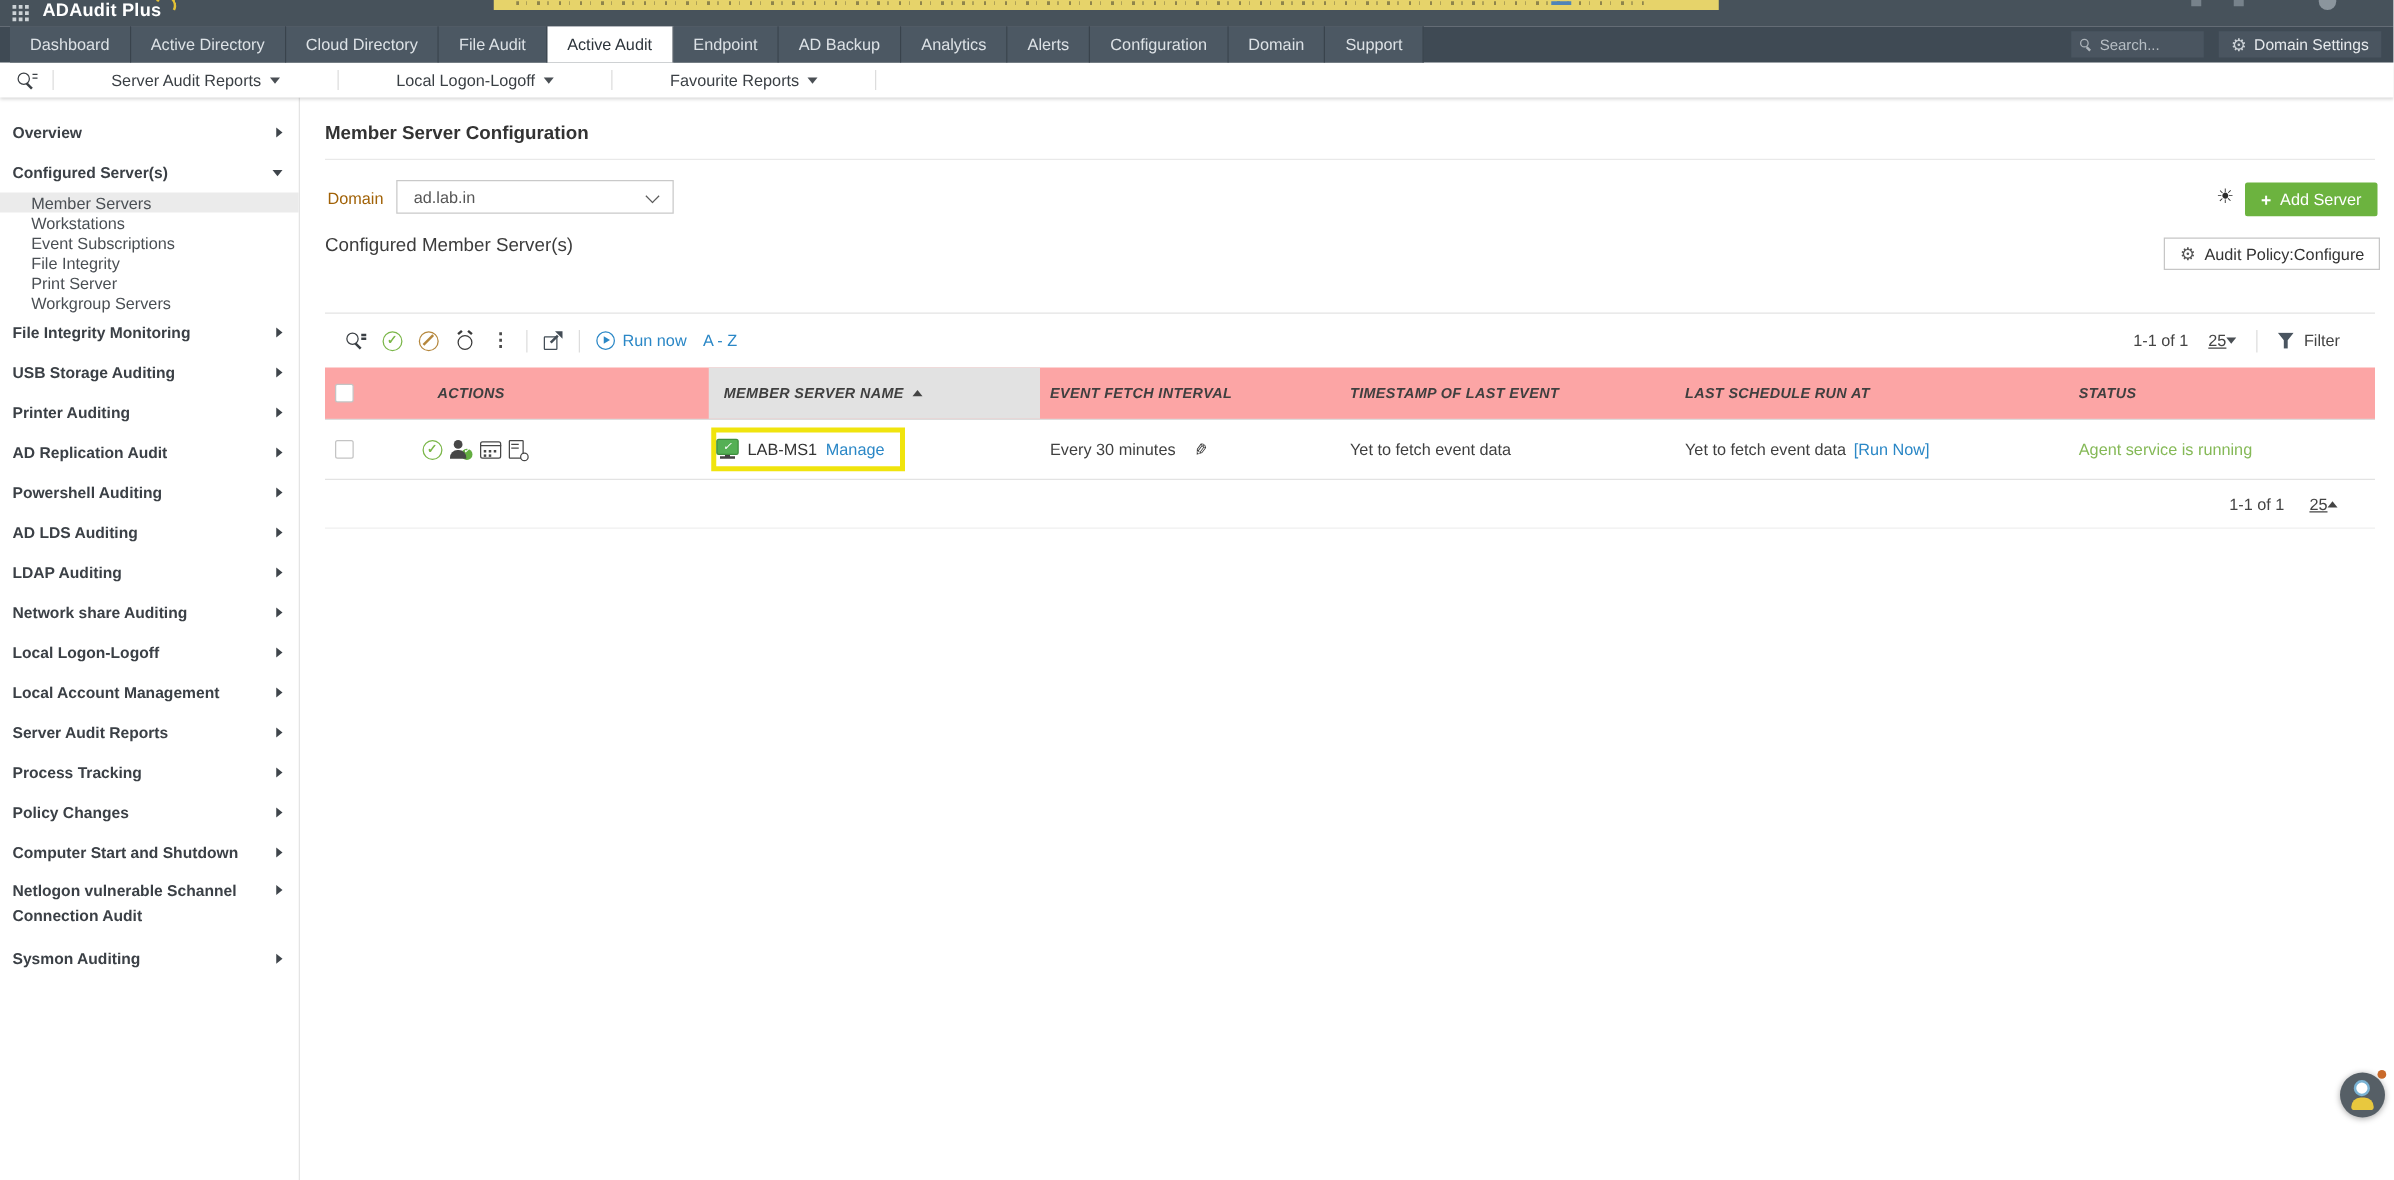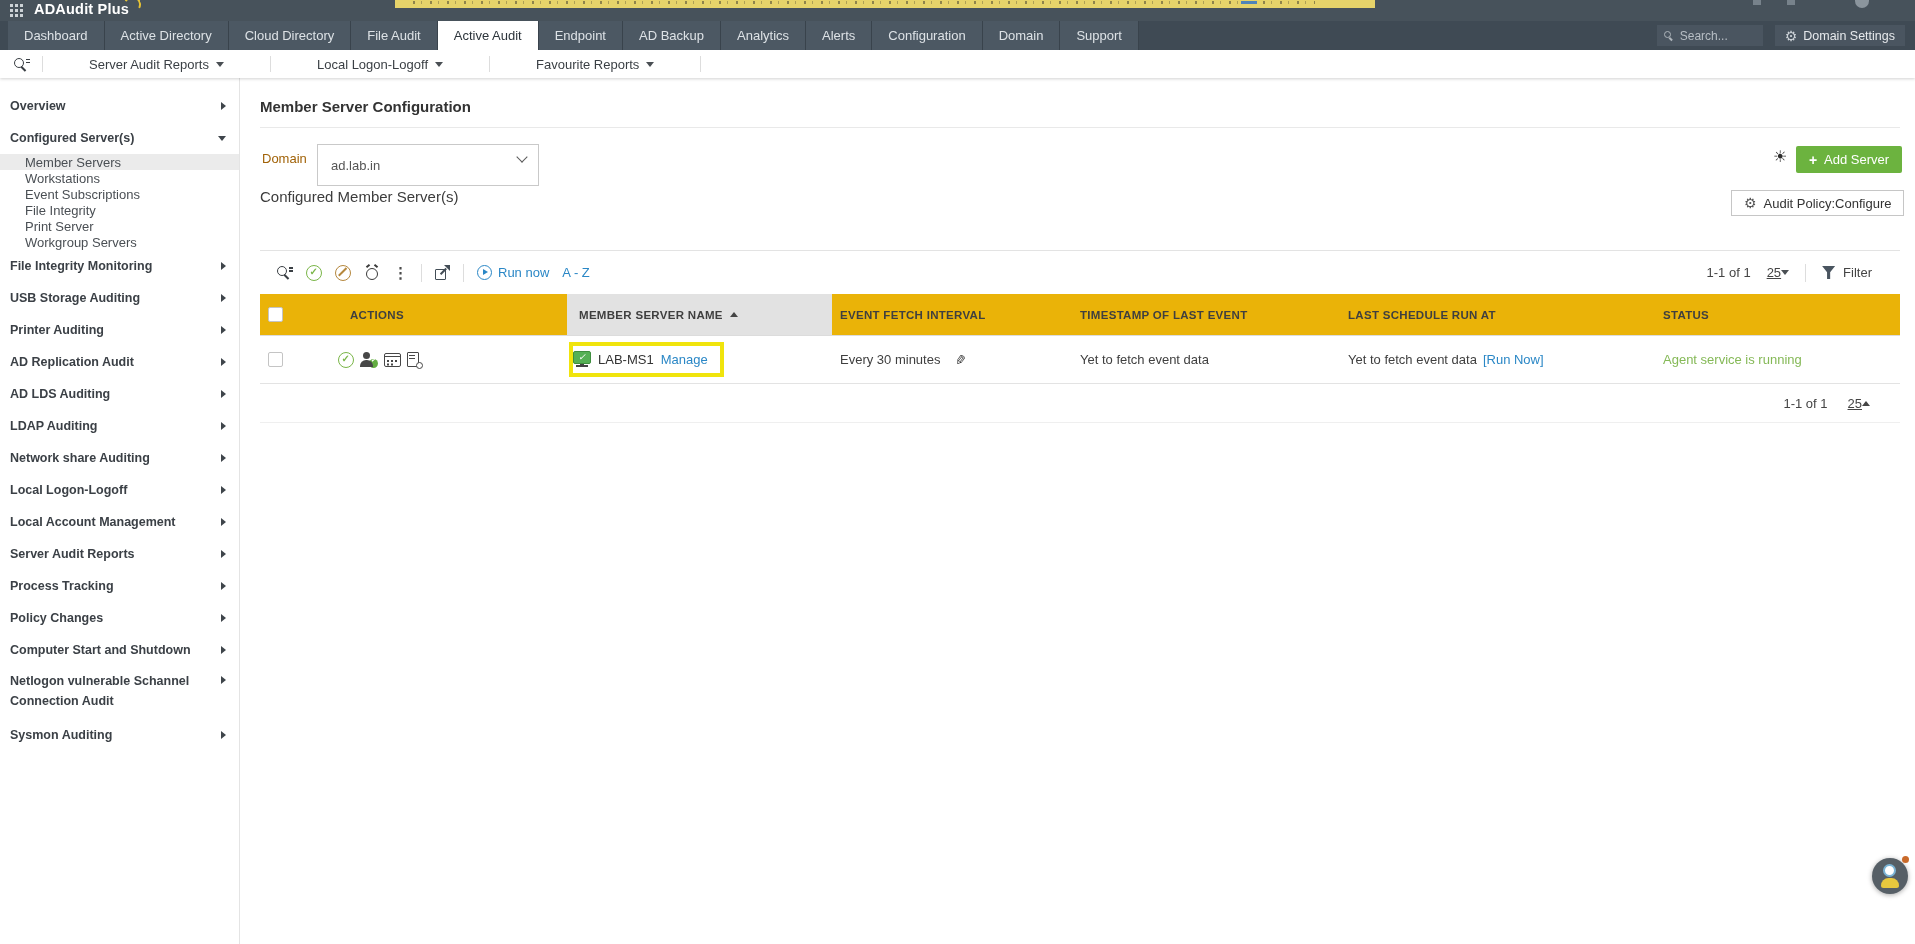--- a/index.html
+++ b/index.html
@@ -53,21 +53,21 @@
   .side-item.expanded .arrow{margin-top:-2px;border-left:4px solid transparent;border-right:4px solid transparent;
                              border-top:5px solid #3f454b;border-bottom:none;}
   .side-item.two-line{height:48px;align-items:flex-start;padding-top:5px;line-height:20px;white-space:normal;}
   .side-item.two-line .arrow{top:14px;}
   .scroll-thumb{position:absolute;left:233px;top:224px;width:5px;height:56px;background:#c2c2c2;border-radius:3px;}
   
   .main{position:absolute;left:240px;top:78px;right:0;bottom:0;background:#fff;}
   .page-title{position:absolute;left:20px;top:20px;font-size:15px;font-weight:bold;color:#333;}
   .title-divider{position:absolute;left:20px;right:15px;top:49px;height:1px;background:#e9e9e9;}
   .domain-label{position:absolute;left:22px;top:73px;font-size:13px;color:#a16207;}
-  .domain-select{position:absolute;left:77px;top:66px;width:222px;height:42px;border:1px solid #c9c9c9;box-sizing:border-box;
+  .domain-select{position:absolute;left:77px;top:66px;width:222px;height:27px;border:1px solid #c9c9c9;box-sizing:border-box;
                  display:flex;align-items:center;padding-left:13px;font-size:13px;color:#555;background:#fff;cursor:pointer;}
   .domain-select .chev{position:absolute;right:12px;top:8px;width:7px;height:7px;border-right:1.8px solid #5a5a5a;border-bottom:1.8px solid #5a5a5a;transform:rotate(45deg);}
   .bulb{position:absolute;left:1533px;top:69px;font-size:16px;color:#2d2d2d;cursor:pointer;}
   .add-server{position:absolute;left:1556px;top:68px;width:106px;height:27px;background:#6cb33f;border-radius:2px;
               display:flex;align-items:center;justify-content:center;gap:7px;color:#fff;font-size:13px;cursor:pointer;}
   .add-server .plus{font-size:14px;font-weight:bold;line-height:1;}
   .section-title{position:absolute;left:20px;top:110px;font-size:15px;color:#3c3c3c;}
   .audit-policy{position:absolute;left:1491px;top:112px;height:26px;border:1px solid #c6c6c6;background:#fff;box-sizing:border-box;
                 display:flex;align-items:center;gap:7px;padding:0 12px;font-size:13px;color:#333;cursor:pointer;}
   .gear-dark{color:#555;font-size:14px;line-height:1;}
@@ -92,21 +92,21 @@
   .tb-sep{width:1px;height:18px;background:#ddd;}
   .run-now{display:flex;align-items:center;gap:6px;color:#2a87c6;font-size:13px;cursor:pointer;}
   .icon-play{position:relative;width:15px;height:15px;border:1.6px solid #2a87c6;border-radius:50%;box-sizing:border-box;}
   .icon-play::after{content:"";position:absolute;left:4.5px;top:2.8px;border-left:5px solid #2a87c6;border-top:3.2px solid transparent;border-bottom:3.2px solid transparent;}
   .az{color:#2a87c6;font-size:13px;cursor:pointer;}
   .psize{display:flex;align-items:center;gap:0;cursor:pointer;text-decoration:underline;}
   .caret-up{width:0;height:0;border-left:4px solid transparent;border-right:4px solid transparent;border-bottom:5px solid #444;}
   .icon-funnel{width:13px;height:13px;background:#4a5560;clip-path:polygon(0 0,100% 0,62% 48%,62% 100%,38% 100%,38% 48%);}
   .filter{display:flex;align-items:center;gap:8px;cursor:pointer;color:#444;}
   .grid7{display:grid;grid-template-columns:70px 237px 265px 240px 268px 315px 1fr;align-items:center;}
-  .tbl-header{height:41px;background:#eab308;border-bottom:1px solid #dcdcdc;font-size:11.5px;font-weight:bold;color:#3f3f3f;letter-spacing:.3px;}
+  .tbl-header{height:41px;background:#fca5a5;border-bottom:1px solid #dcdcdc;font-size:11.5px;font-weight:bold;color:#3f3f3f;letter-spacing:.3px;font-style:italic;}
   .tbl-header .th{padding-left:8px;display:flex;align-items:center;gap:7px;height:100%;}
   .tbl-header .th.first{padding-left:20px;}
   .tbl-header .th.sorted{background:#e2e2e2;padding-left:12px;cursor:pointer;}
   .cb{width:15px;height:15px;border:1px solid #c4c4c4;border-radius:2px;background:#fff;box-sizing:border-box;cursor:pointer;}
   .cbcell{padding-left:26px;}
   .tbl-row{height:47px;border-bottom:1px solid #e3e3e3;font-size:13px;color:#3f3f3f;}
   .tbl-row .td{padding-left:8px;display:flex;align-items:center;gap:6px;}
   .row-actions{display:flex;align-items:center;gap:12px;padding-left:20px;}
   .icon-person{position:relative;width:18px;height:16px;cursor:pointer;}
   .icon-person::before{content:"";position:absolute;left:3px;top:0;width:7px;height:7px;border-radius:50%;background:#474747;}
@@ -250,20 +250,24 @@
       </div>
     <div class="side-item top">
         <span>Printer Auditing</span>
         <i class="arrow"></i>
       </div>
     <div class="side-item top">
         <span>AD Replication Audit</span>
         <i class="arrow"></i>
       </div>
     <div class="side-item top">
+        <span>Powershell Auditing</span>
+        <i class="arrow"></i>
+      </div>
+    <div class="side-item top">
         <span>AD LDS Auditing</span>
         <i class="arrow"></i>
       </div>
     <div class="side-item top">
         <span>LDAP Auditing</span>
         <i class="arrow"></i>
       </div>
     <div class="side-item top">
         <span>Network share Auditing</span>
         <i class="arrow"></i>

